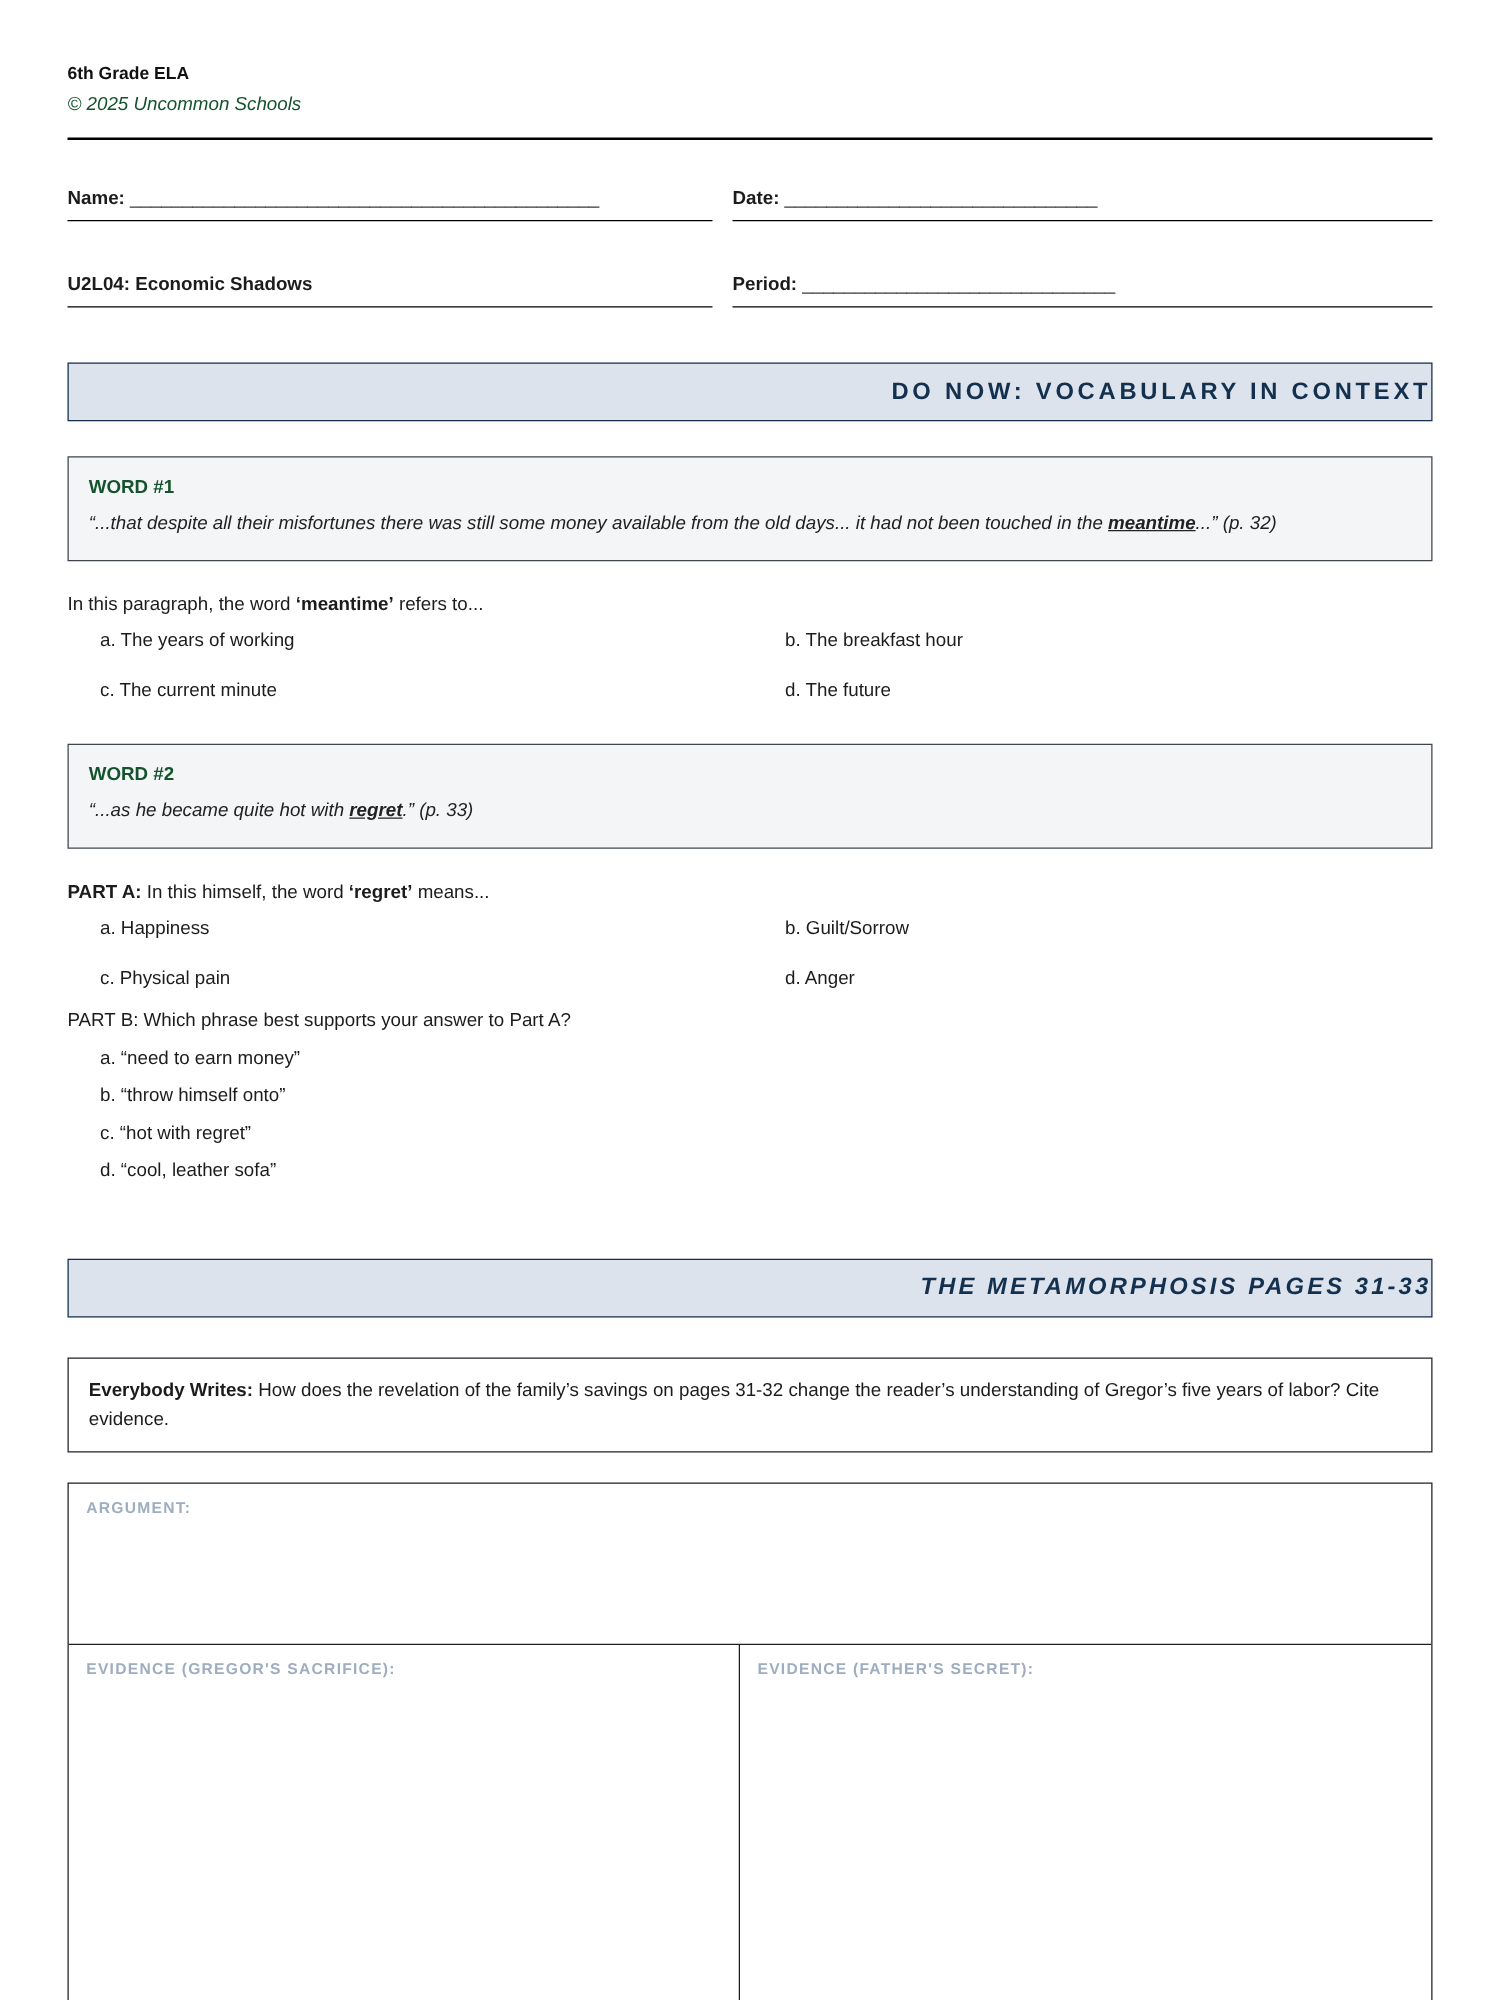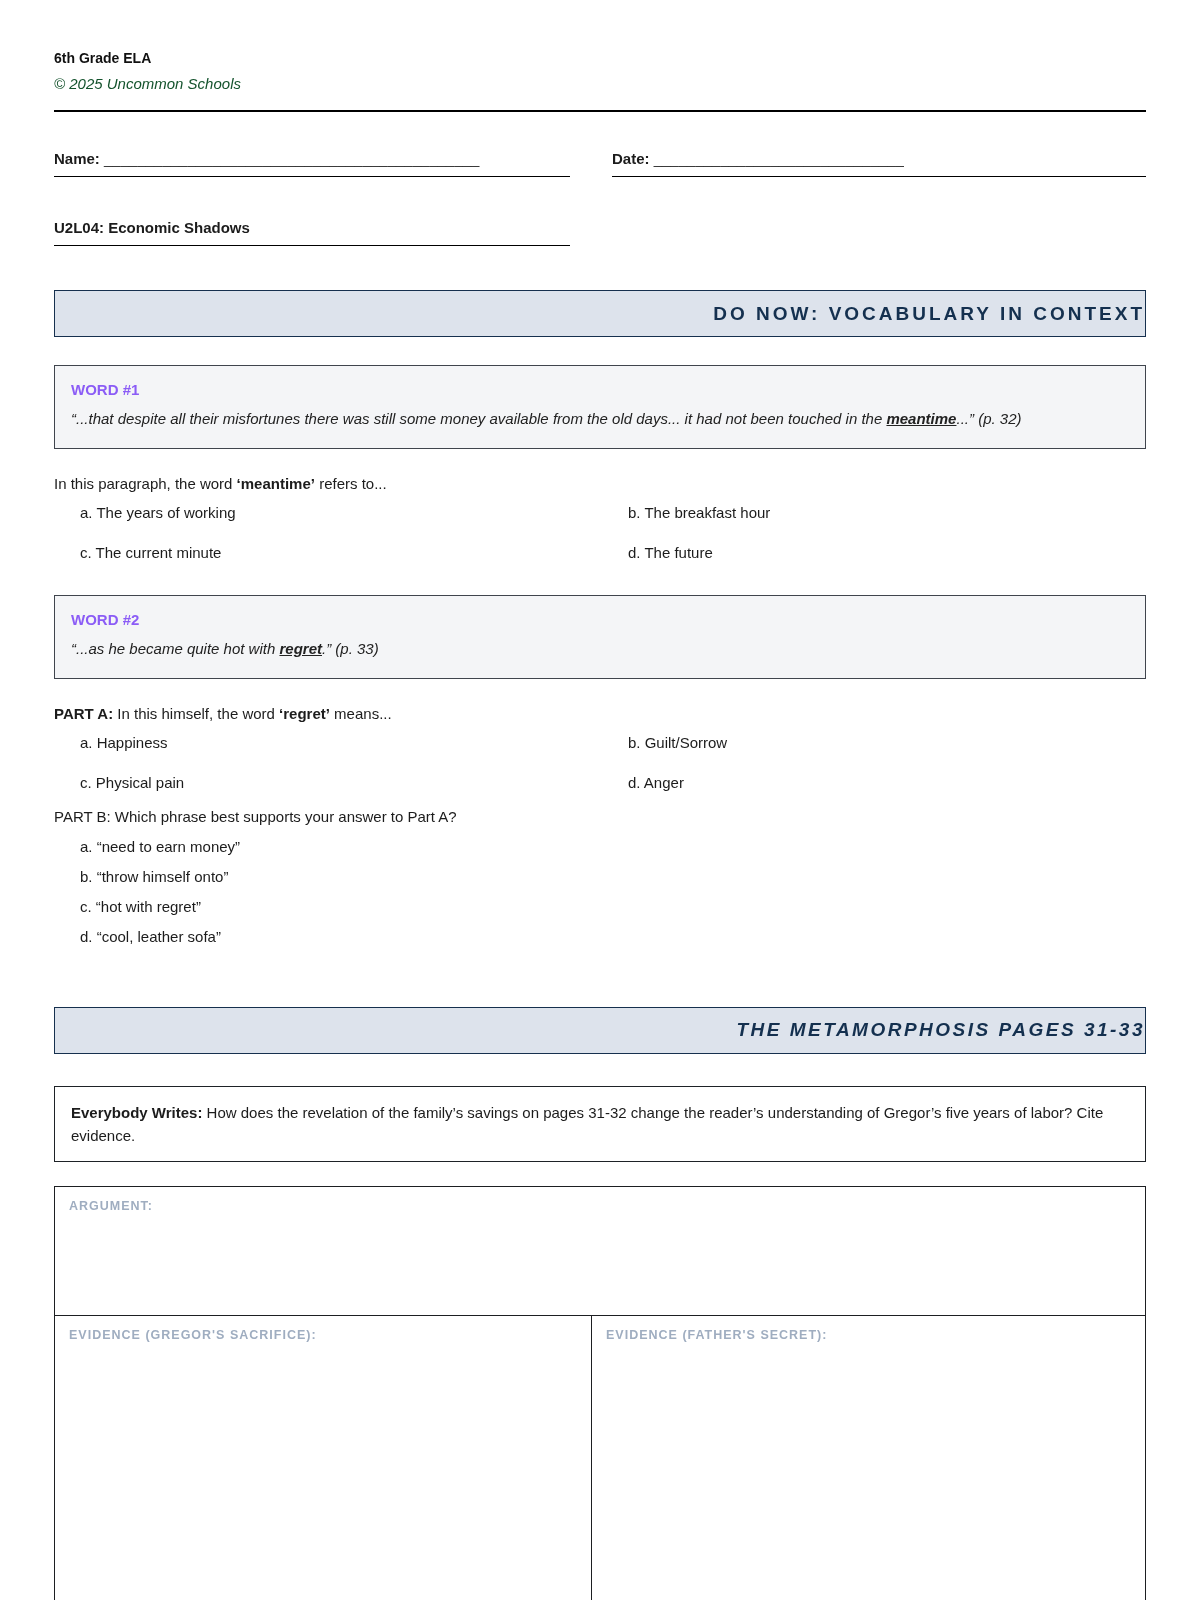--- a/index.html
+++ b/index.html
@@ -9,33 +9,33 @@
     font-family:"Liberation Sans","DejaVu Sans",sans-serif;
     color:#1c1c1c;
     overflow:hidden;
   }
   .page { padding:50px 54px 0 54px; }
 
   .course { font-size:14px; font-weight:bold; color:#111; }
   .copyright { margin-top:9px; font-size:15px; font-style:italic; color:#14532d; }
   .top-rule { border:none; border-top:2px solid #000; margin-top:18px; }
 
-  .meta-row { display:grid; grid-template-columns:516px 1fr; column-gap:42px; margin-top:38px; }
+  .meta-row { display:grid; grid-template-columns:516px 1fr; column-gap:16px; margin-top:38px; }
   .meta-row.second { margin-top:42px; }
   .meta-cell { border-bottom:1.5px solid #000; padding-bottom:9px; font-size:15px; white-space:nowrap; overflow:hidden; }
   .meta-cell .lbl { font-weight:bold; }
   .meta-cell .line { color:#2e2e2e; }
 
   .banner { margin-top:44px; border:1.5px solid #16304e; background:#dde3ec; height:47px;
             display:flex; align-items:center; justify-content:flex-end; }
   .banner .banner-text { font-size:19px; font-weight:bold; letter-spacing:3px; color:#14304f; }
   .banner.italic .banner-text { font-style:italic; letter-spacing:2.5px; }
 
   .word-box { margin-top:28px; border:1px solid #40454d; background:#f4f5f7; padding:15px 16px 16px 16px; }
-  .word-title { font-size:15px; font-weight:bold; color:#8b5cf6; }
+  .word-title { font-size:15px; font-weight:bold; color:#14532d; }
   .word-quote { margin-top:9px; font-size:15px; font-style:italic; color:#222; line-height:1.65; }
   .kw { font-weight:bold; text-decoration:underline; }
 
   .q-line { margin-top:26px; font-size:15px; color:#1c1c1c; }
   .q-line .b { font-weight:bold; }
 
   .choices-grid { margin-top:12px; padding-left:26px; display:grid;
                   grid-template-columns:548px 1fr; row-gap:23px; font-size:15px; }
   .choice-list { padding-left:26px; font-size:15px; }
   .choice-list .choice { margin-top:13px; }
@@ -71,20 +71,23 @@
       <span class="lbl">Name:</span><span class="line"> _____________________________________________</span>
     </div>
     <div class="meta-cell">
       <span class="lbl">Date:</span><span class="line"> ______________________________</span>
     </div>
   </div>
 
   <div class="meta-row second">
     <div class="meta-cell">
       <span class="lbl">U2L04: Economic Shadows</span>
+    </div>
+    <div class="meta-cell">
+      <span class="lbl">Period:</span><span class="line"> ______________________________</span>
     </div>
   </div>
 
   <div class="banner">
     <span class="banner-text">DO NOW: VOCABULARY IN CONTEXT</span>
   </div>
 
   <div class="word-box">
     <div class="word-title">WORD #1</div>
     <div class="word-quote"><span>“...that despite all their misfortunes there was still some money available from the old days... it had not been touched in the </span><span class="kw">meantime</span><span>...” (p. 32)</span></div>

